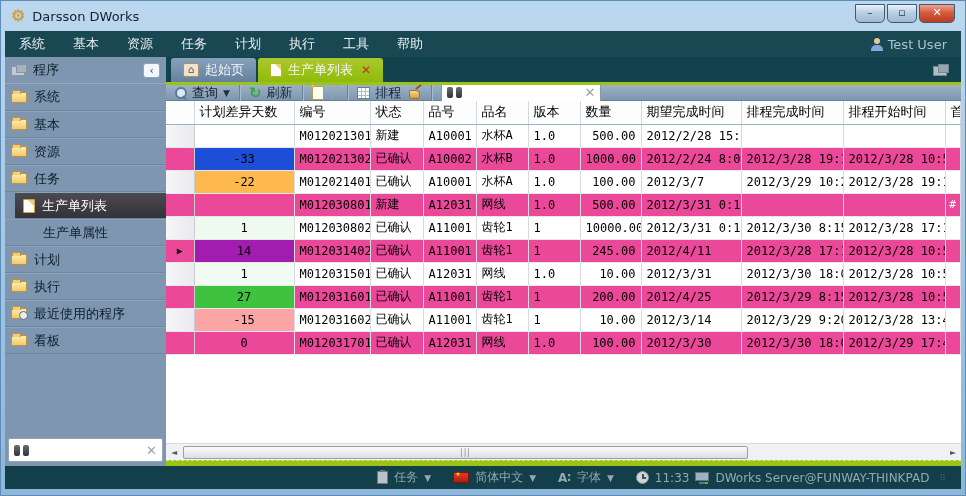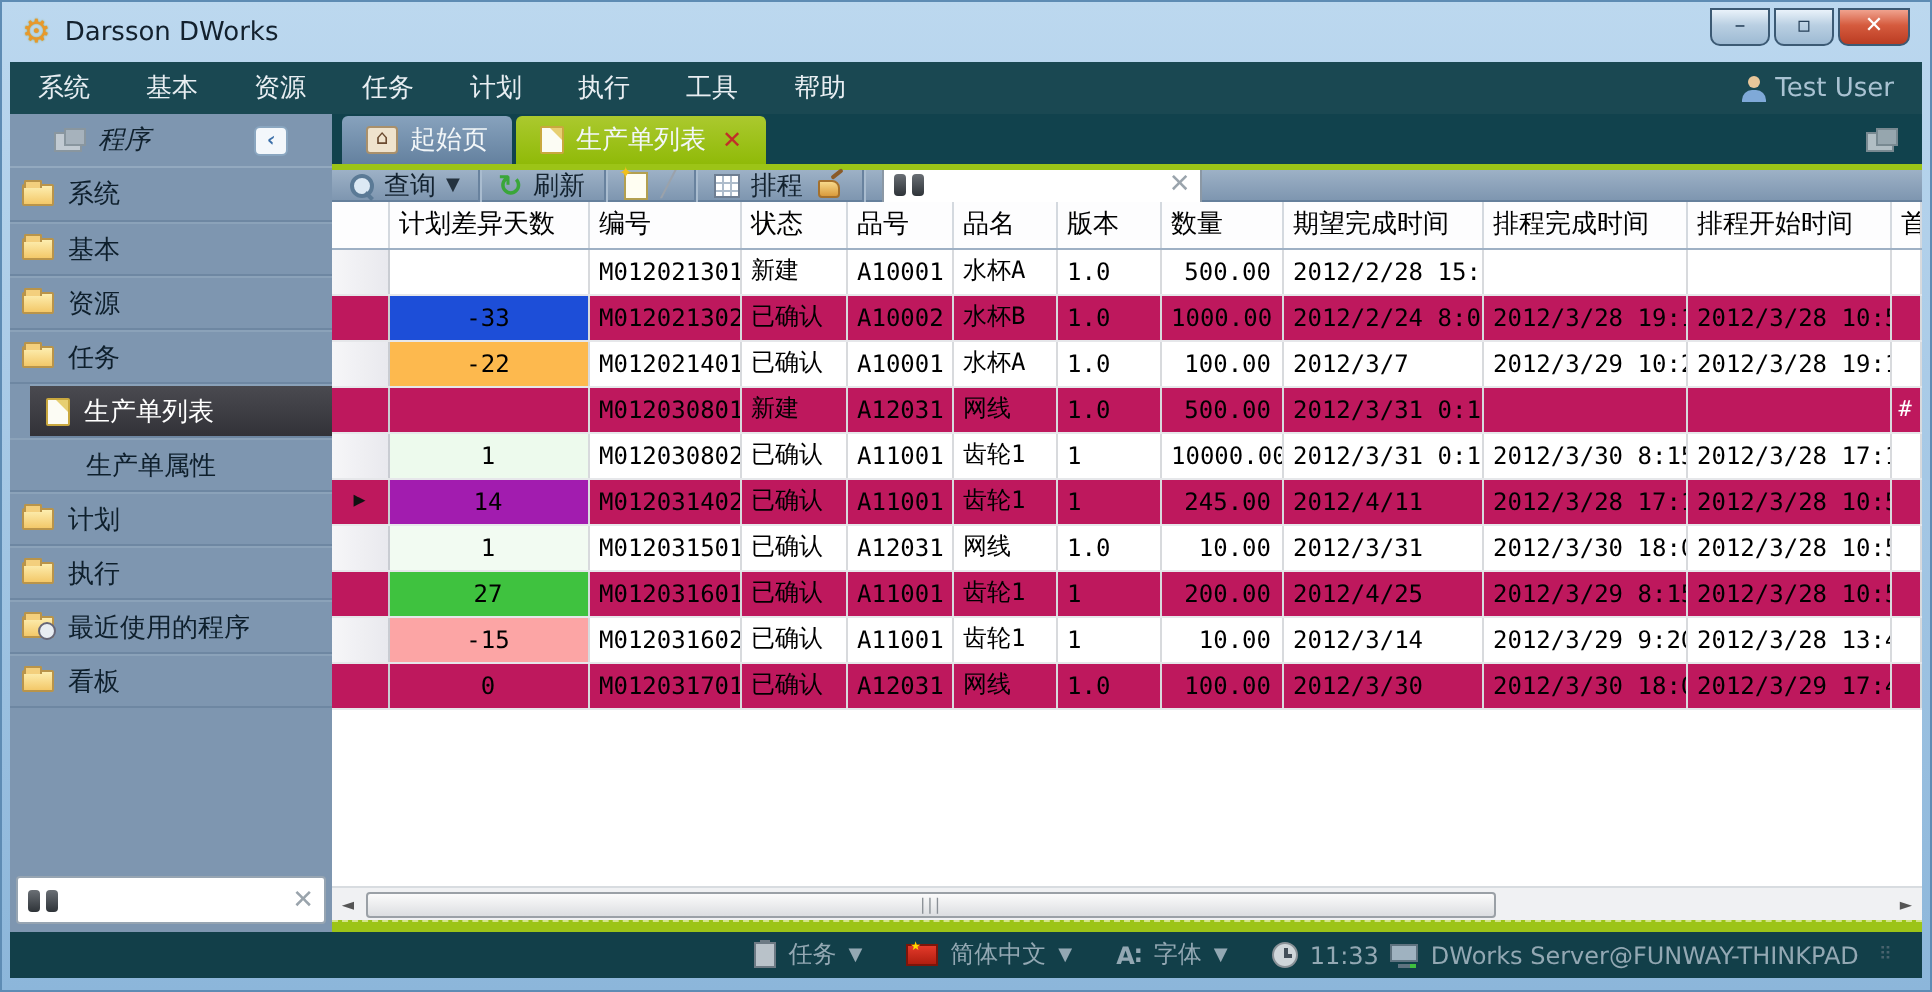--- a/index.html
+++ b/index.html
@@ -18,21 +18,21 @@
   .winbtn.close{width:36px;background:linear-gradient(#f0a28e,#d55b3e 45%,#bb3c22);color:#fff;font-weight:bold;}
   
   .menubar{position:absolute;top:30px;left:4px;right:4px;height:26px;background:#1a4852;
     display:flex;align-items:center;padding:0 14px;gap:28px;}
   .menu-item{color:#e8eef2;font-size:13px;cursor:default;}
   .menu-user{margin-left:auto;display:flex;align-items:center;gap:5px;color:#a9c2d2;}
   
   .body{position:absolute;top:56px;left:4px;right:4px;bottom:29px;display:flex;}
   
   .sidebar{width:161px;background:#7e96b0;display:flex;flex-direction:column;border-right:1px solid #5c7differ democracy90;}
-  .sb-header{height:27px;display:flex;align-items:center;padding:0 22px;gap:6px;border-bottom:1px solid #93a9bf;font-style:italic;}
+  .sb-header{height:27px;display:flex;align-items:center;padding:0 6px;gap:6px;border-bottom:1px solid #93a9bf;}
   .sb-header-label{color:#10212e;font-size:13px;}
   .sb-collapse{margin-left:auto;width:17px;height:15px;background:#f3f7fb;border:1px solid #8aa6c0;border-radius:3px;
     color:#3a6ea8;font-size:10px;line-height:13px;text-align:center;font-weight:bold;cursor:pointer;}
   .sb-list{list-style:none;flex:1;overflow:hidden;}
   .sb-item{height:27px;display:flex;align-items:center;gap:7px;padding:0 6px;
     border-top:1px solid #8ba2b9;border-bottom:1px solid #6e87a2;color:#0e1f2c;cursor:pointer;}
   .sb-item:first-child{border-top:none;}
   .sb-item.selected{background:linear-gradient(#4a4a50,#323238);color:#fff;margin-left:10px;padding-left:8px;}
   .sb-item.child{padding-left:38px;}
   .sb-search{height:24px;margin:4px 3px 4px 3px;background:#fff;border:1px solid #97a5b2;border-radius:2px;
@@ -100,21 +100,21 @@
   .tb-search input{flex:1;border:none;outline:none;font-size:12px;min-width:0;}
   .caret{font-size:9px;color:#24323f;}
   
   .gridwrap{flex:1;background:#fff;overflow:hidden;position:relative;font-family:"DejaVu Sans Mono","DejaVu Sans",monospace;}
   table.grid{border-collapse:collapse;table-layout:fixed;width:794px;}
   .grid th{height:23px;background:#fdfdfe;border-bottom:1px solid #9eb0c4;border-right:1px solid #d4d9df;
     font-weight:normal;font-size:13px;text-align:left;padding:0 5px;white-space:nowrap;overflow:hidden;
     font-family:"DejaVu Sans",sans-serif;}
   .grid td{height:23px;border-right:1px solid #d8dadd;border-bottom:1px solid #e6e7ea;
     font-size:12px;padding:0 5px;white-space:nowrap;overflow:hidden;}
-  .grid tr.even td{background:#be185d;}
+  .grid tr.even td{background:#ec4899;}
   .grid td.sel{background:linear-gradient(90deg,#f6f6f8,#e9e9ee);border-right:1px solid #c9ccd2;text-align:center;font-size:10px;color:#111;padding:0;}
   .grid td.num{text-align:right;}
   .grid td.ctr{text-align:center;}
   .grid td.hash{background:#6e6e6e;color:#fff;text-align:center;padding:0;font-size:11px;}
   
   .hscroll{height:17px;background:#f0f1f3;border-top:1px solid #d8dce0;display:flex;align-items:center;}
   .harrow{width:16px;height:15px;text-align:center;font-size:8px;line-height:15px;color:#555;background:#f0f1f3;cursor:pointer;}
   .hthumb{width:565px;height:13px;margin:0 1px;background:linear-gradient(#fbfbfb,#dcdee1);border:1px solid #9aa0a6;border-radius:2px;
     display:flex;align-items:center;justify-content:center;color:#8a9096;font-size:8px;letter-spacing:1px;cursor:grab;}
   .green-strip{height:6px;background:#9cc417;border-top:1px dashed #d3e58a;}

